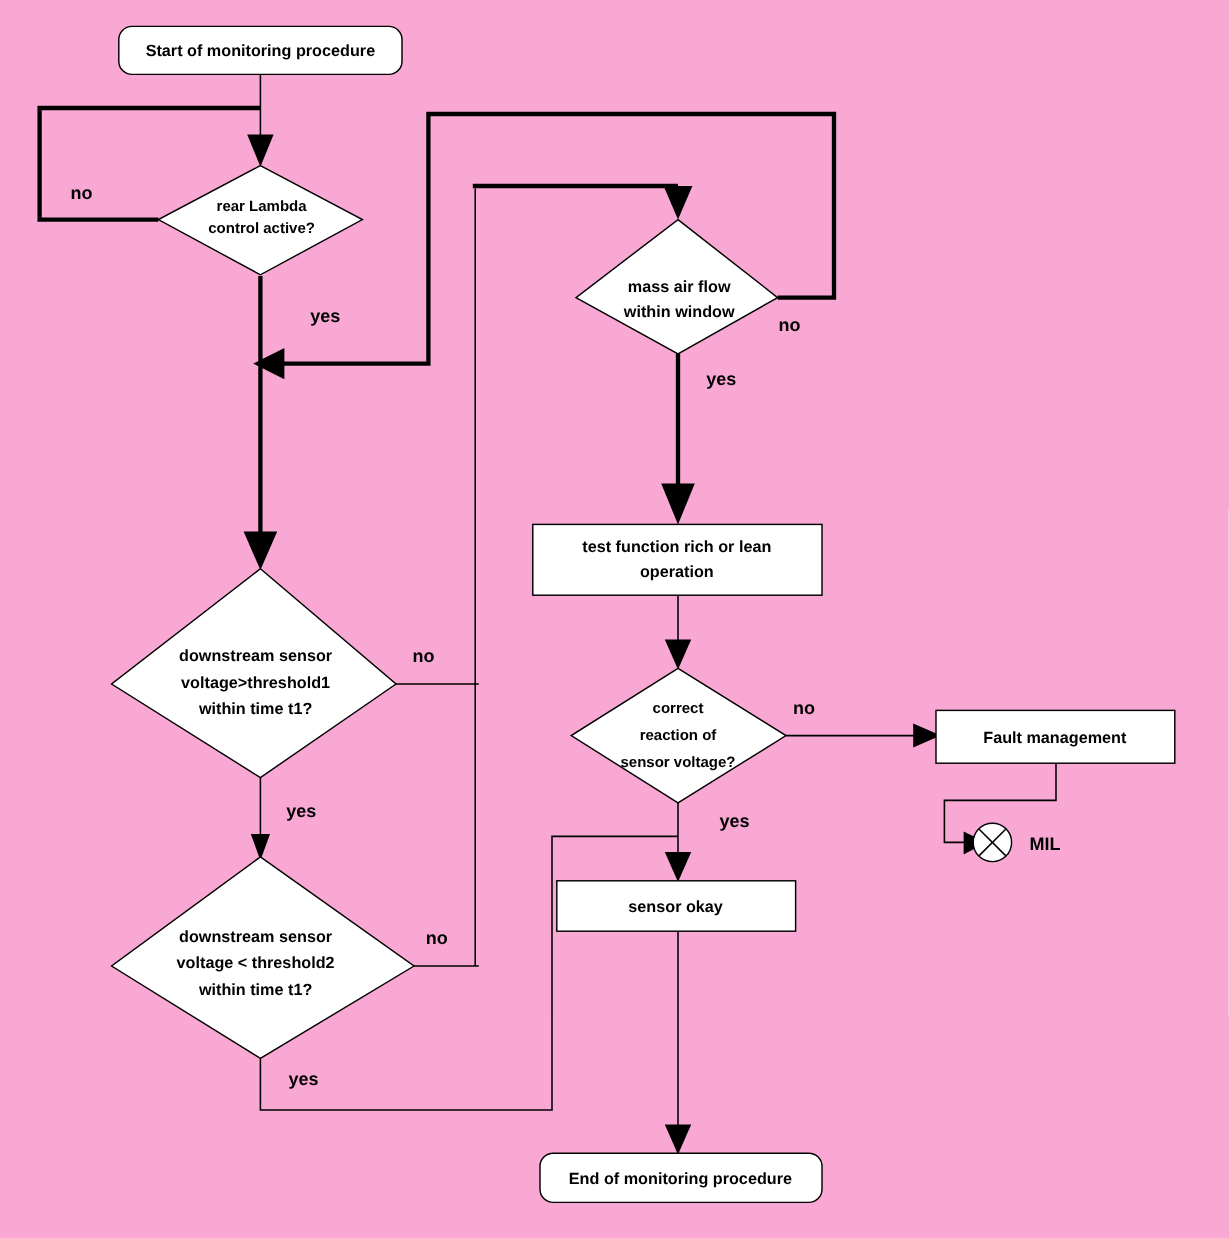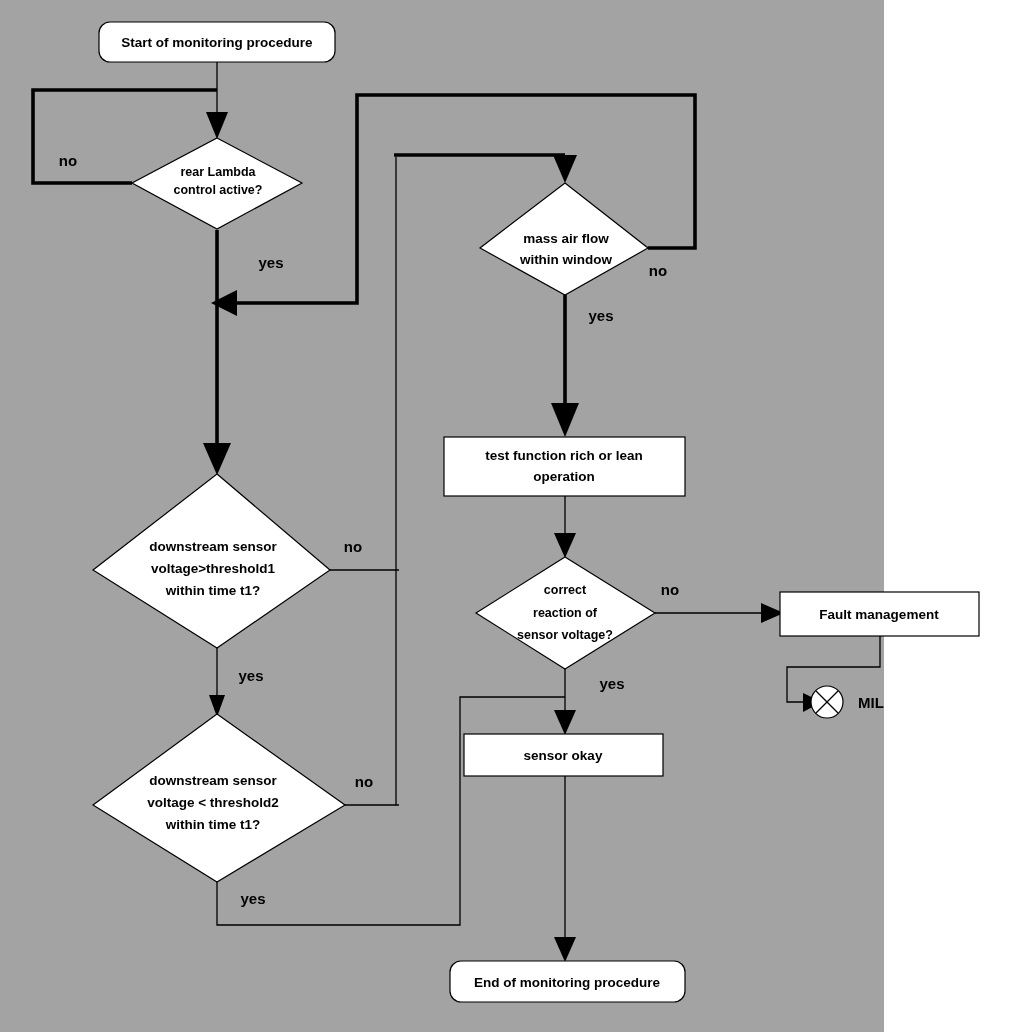--- a/index.html
+++ b/index.html
@@ -1,18 +1,18 @@
 <!DOCTYPE html>
 <html><head>
 <meta charset="utf-8">
 <style>
   html,body{margin:0;padding:0;background:#ffffff;}
   body{width:1024px;height:1032px;overflow:hidden;
        font-family:"Liberation Sans","DejaVu Sans",sans-serif;}
-  #diagram{position:relative;width:884px;height:1032px;background:#a3a3a3;}
+  #diagram{position:relative;width:1024px;height:1032px;background:#f9a8d4;}
   svg{position:absolute;left:0;top:0;width:1024px;height:1032px;}
   .shape{fill:#ffffff;stroke:#000000;}
   .thin{stroke-width:1.2;}
   .thick{stroke-width:3.4;}
   .conn{fill:none;stroke:#000000;stroke-linecap:butt;stroke-linejoin:miter;}
   .conn.thin{stroke-width:1.3;}
   .conn.thick{stroke-width:3.6;}
   .arrowhead{fill:#000000;stroke:none;}
   text{font-family:"Liberation Sans","DejaVu Sans",sans-serif;
        fill:#000000;font-weight:bold;}

